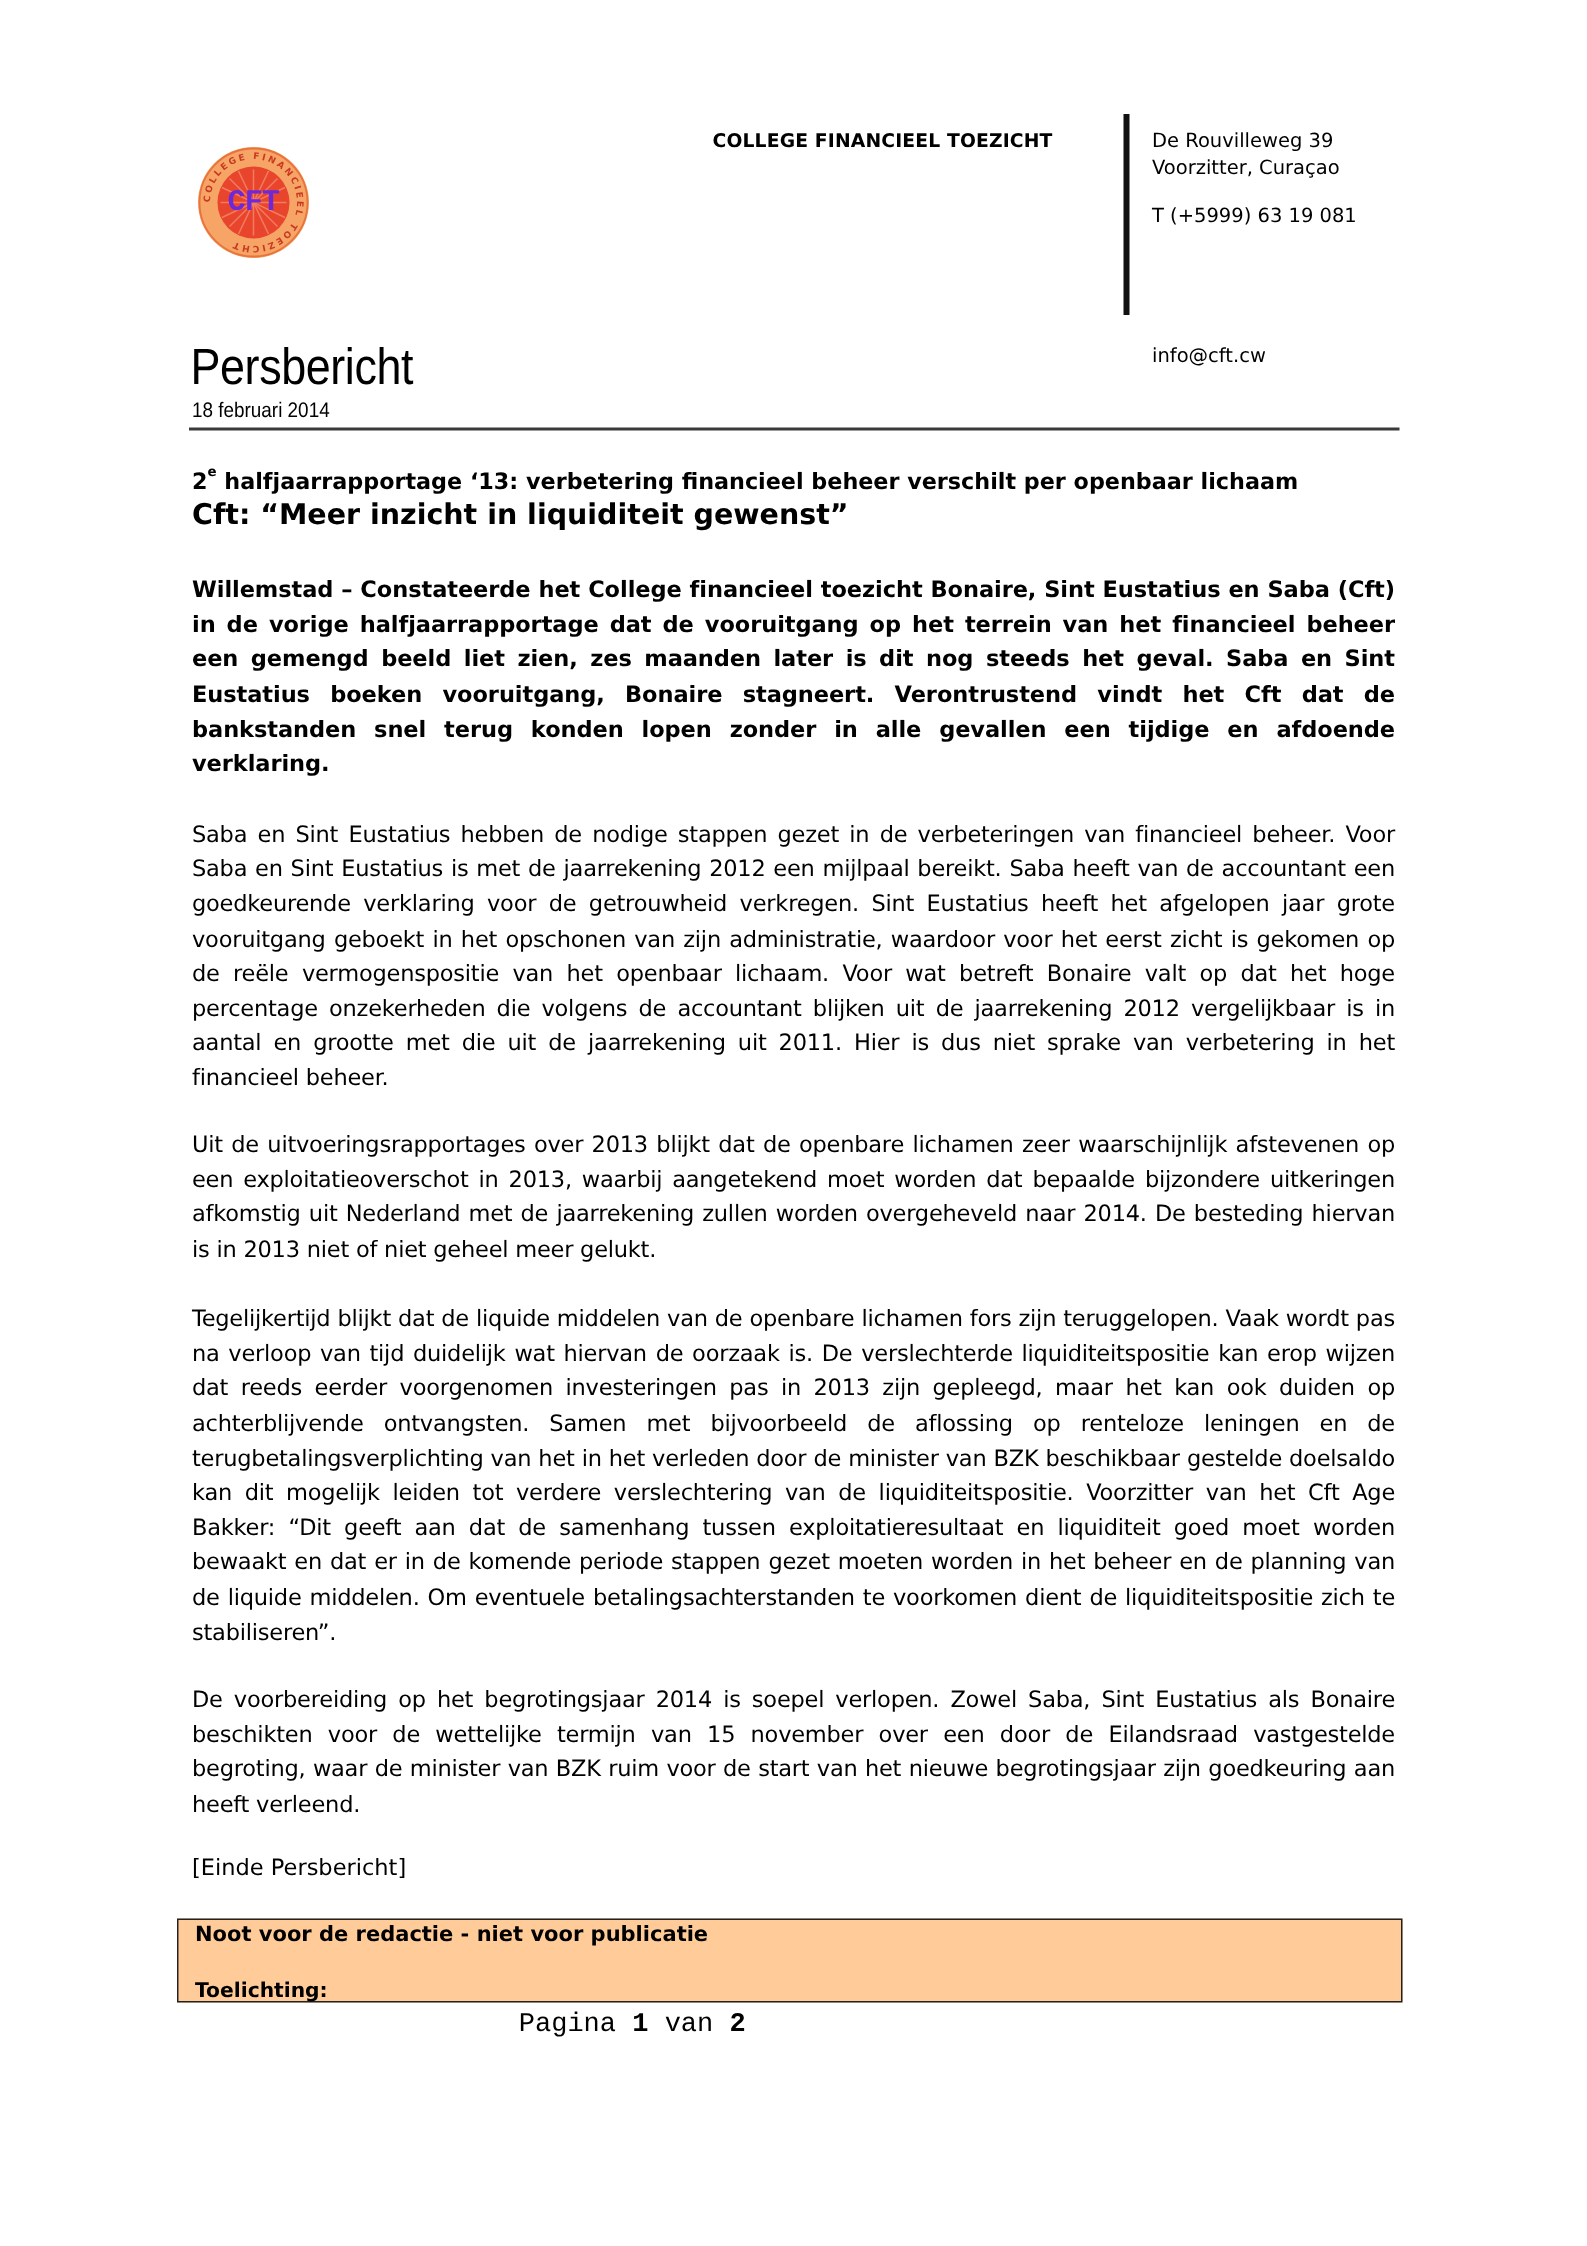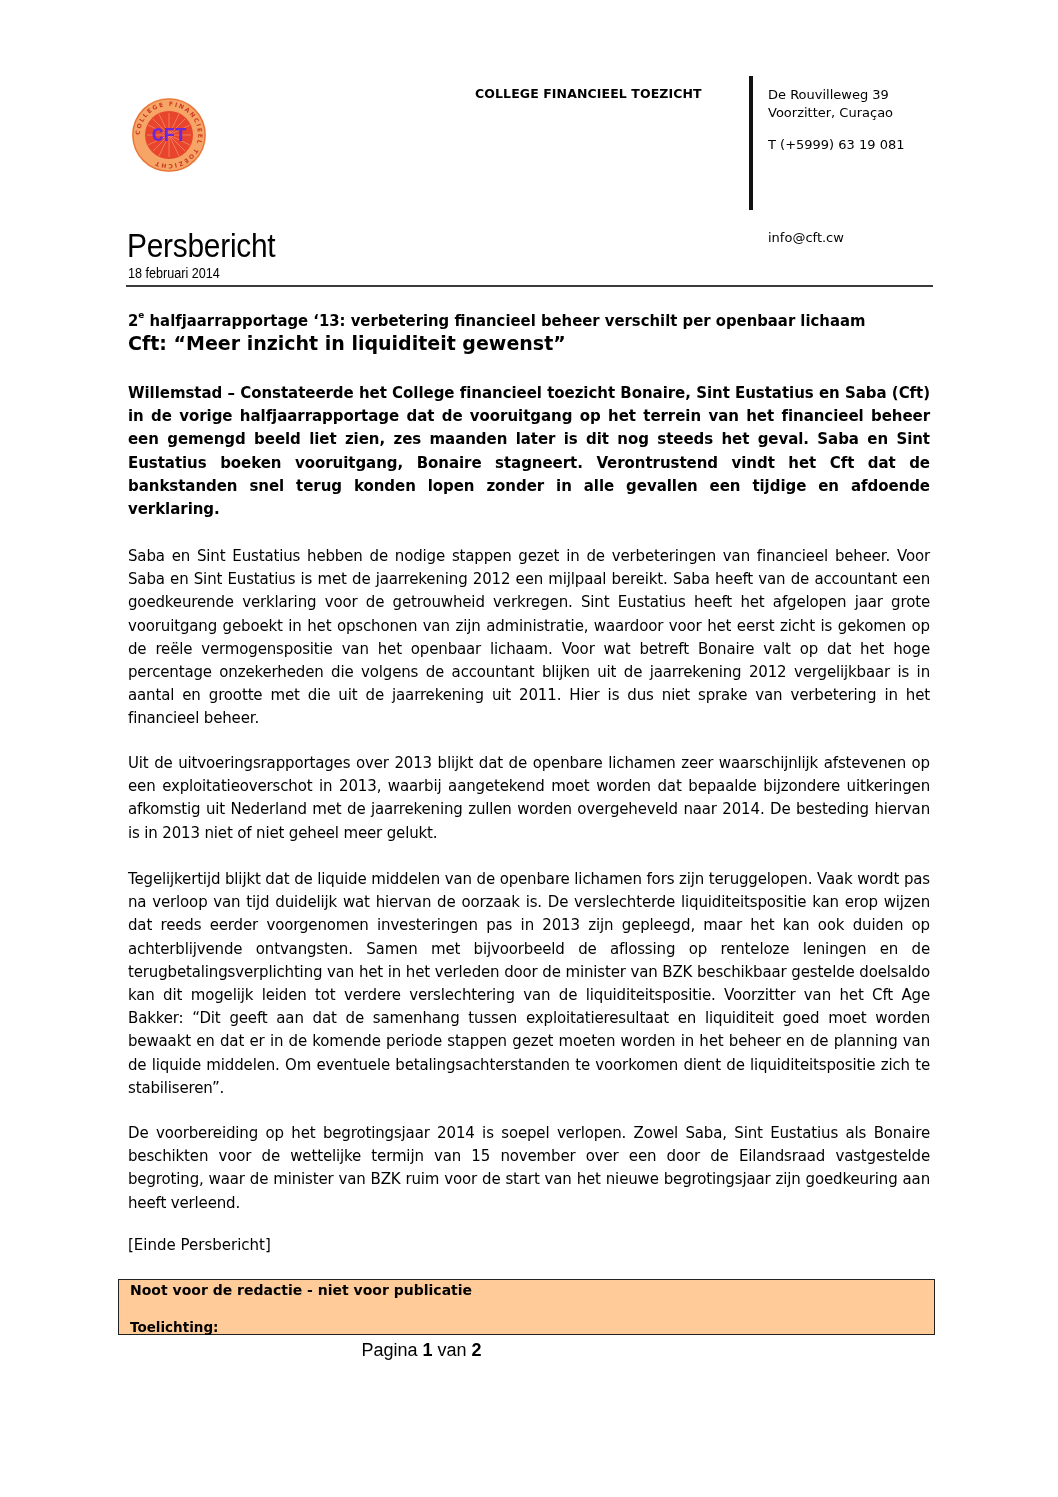--- a/index.html
+++ b/index.html
@@ -145,21 +145,21 @@
       font-size: 13.5px;
       font-weight: bold;
       white-space: nowrap;
     }
 
     
     .page-number {
       left: 0; top: 1340px;
       width: 843px;
       text-align: center;
-      font-family: Liberation Sans, sans-serif;
+      font-family: Liberation Mono, monospace;
       font-size: 18px;
       white-space: nowrap;
     }
     .page-number b { font-weight: bold; }
   </style>
 </head>
 <body>
 
 <div class="abs logo">
   <svg width="76" height="76" viewBox="0 0 76 76">

